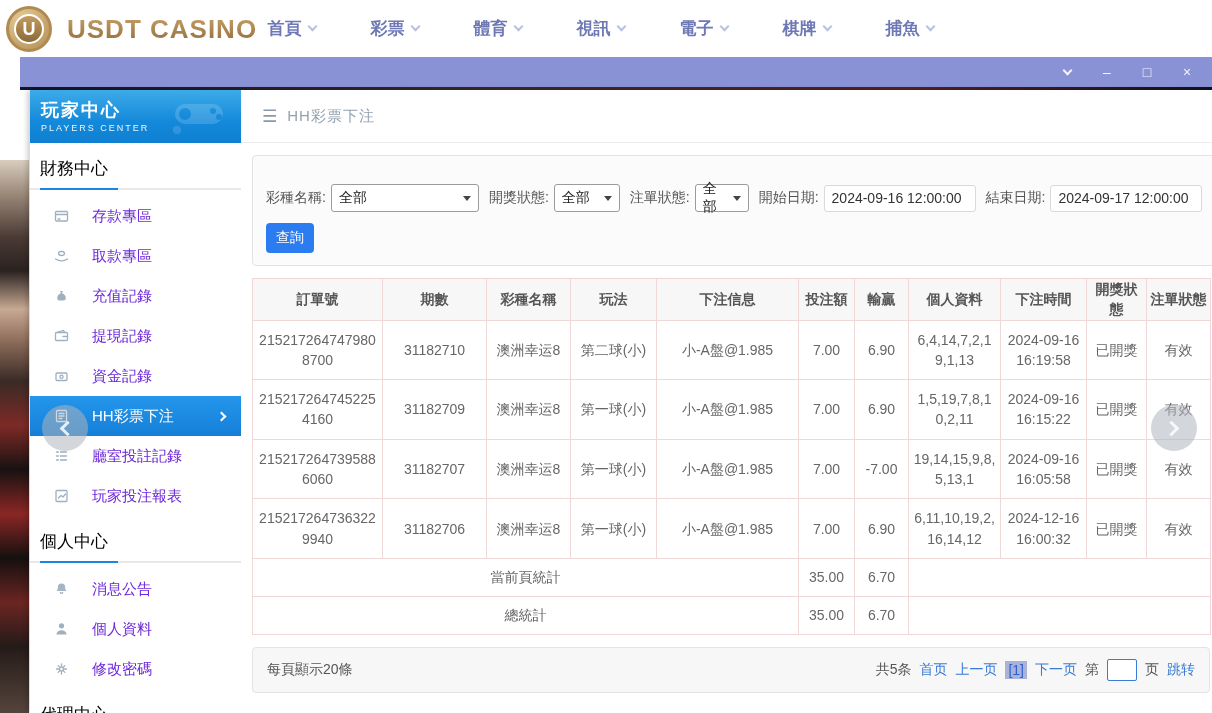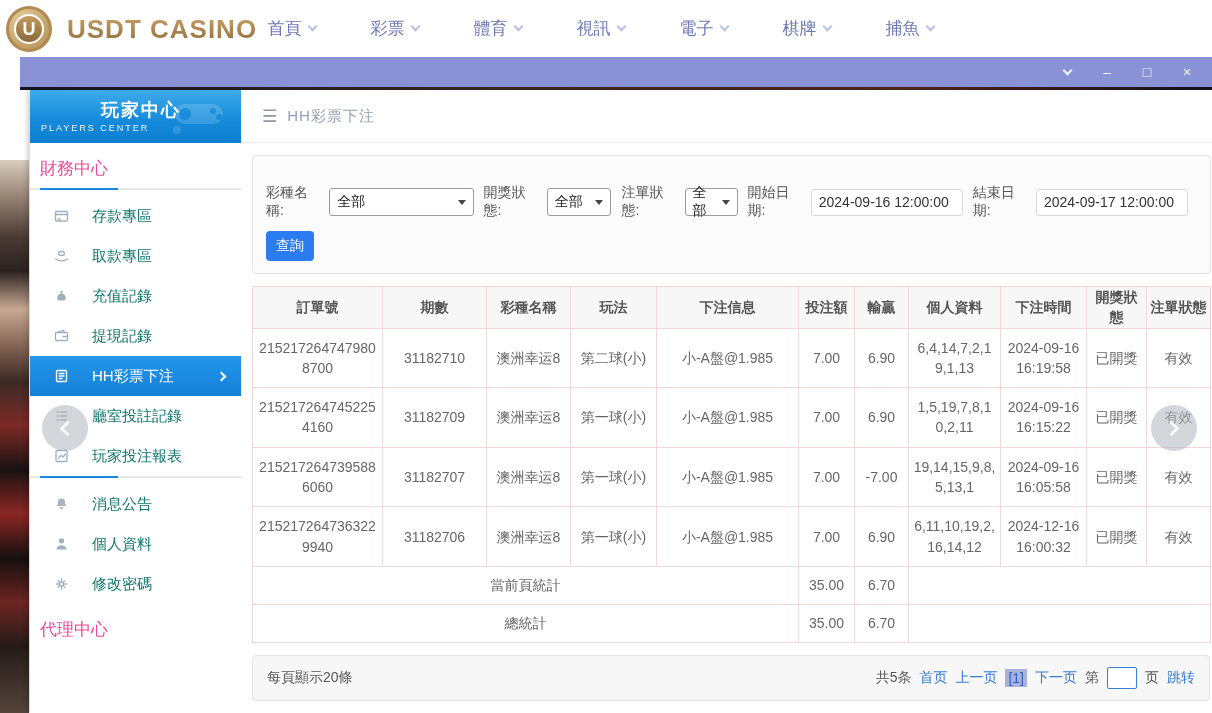--- a/index.html
+++ b/index.html
@@ -9,21 +9,21 @@
   
   .navbar { position:absolute; left:0; top:0; width:1212px; height:57px; background:#fff; z-index:5; }
   .logo { position:absolute; left:6px; top:6px; display:flex; align-items:center; }
   .coin { width:46px; height:46px; border-radius:50%; border:3px solid #b08a50;
     background:radial-gradient(circle at 35% 30%, #e8cf9a, #b08a50); display:flex; align-items:center; justify-content:center; }
   .coin-inner { width:30px; height:30px; border-radius:50%; border:2px solid #fff;
     color:#fff; font-weight:bold; font-size:18px; display:flex; align-items:center; justify-content:center;
     background:linear-gradient(180deg,#c49a5e,#8a6a38); }
   .logo-text { margin-left:15px; font-size:26px; font-weight:bold; letter-spacing:1px;
     background:linear-gradient(180deg,#caa269,#8f6b3a); -webkit-background-clip:text; background-clip:text; color:transparent; }
-  .menu { position:absolute; left:240px; top:0; height:57px; display:flex; align-items:center; }
+  .menu { position:absolute; left:240px; top:0; height:57px; display:flex; align-items:center;font-weight:bold; }
   .menu-item { width:103px; display:flex; align-items:center; justify-content:center; gap:7px;
     font-size:17px; color:#6d78b5; cursor:pointer; }
   .chev { width:7px; height:7px; border-right:2px solid #b9c0e2; border-bottom:2px solid #b9c0e2;
     transform:rotate(45deg); margin-top:-4px; }
 
   
   .bg-photo { position:absolute; left:0; top:160px; width:29px; height:553px; z-index:1;
     background:linear-gradient(180deg,#d8cdbf 0%,#9c8a7a 6%,#4a3a34 14%,#2a2220 20%,
       #c7a993 27%,#8a6a58 33%,#3a2a26 40%,#7d2a26 48%,#181212 56%,#8a2724 64%,
       #14100f 72%,#6b2522 80%,#241b18 88%,#55443c 100%); }
@@ -36,28 +36,28 @@
   .tb-ctl .chev { border-color:#f2f4ff; margin-top:-3px; }
   .dark-edge { position:absolute; left:0; top:30px; width:1192px; height:3px;
     background:linear-gradient(90deg,#141422,#3a2a22 40%,#55231c 75%,#10131e); }
   .modal-body { position:absolute; left:10px; top:33px; width:1182px; height:623px; background:#fff;
     box-shadow:-3px 0 5px rgba(0,0,0,.18); display:flex; }
 
   
   .sidebar { width:211px; flex:none; background:#fff; }
   .side-head { height:53px; background:linear-gradient(180deg,#3dabe9 0%,#1489da 60%,#0f7fd2 100%);
     color:#fff; padding:8px 0 0 11px; position:relative; overflow:hidden; }
-  .side-head h1 { font-size:18px; font-weight:bold; letter-spacing:2px;text-align:center; }
+  .side-head h1 { font-size:18px; font-weight:bold; letter-spacing:2px; }
   .side-head p { font-size:9px; letter-spacing:2px; margin-top:1px; color:#eaf6ff; }
   .pad-deco { position:absolute; right:10px; top:6px; opacity:.45; }
-  .section-title { font-size:17px; color:#ec4899; padding:14px 0 8px 10px; }
+  .section-title { font-size:17px; color:#000000; padding:14px 0 8px 10px; }
   .section-rule { height:2px; margin:0 0 6px 0; background:#e8e8e8; position:relative; }
   .section-rule::before { content:""; position:absolute; left:10px; top:0; width:78px; height:2px; background:#1a86e0; }
   .side-item { height:40px; display:flex; align-items:center; padding-left:23px; cursor:pointer;
-    font-size:15px; color:#0f766e; }
+    font-size:15px; color:#6d28d9; }
   .side-item .sicon { width:17px; height:16px; margin-right:22px; flex:none; display:flex; align-items:center; }
   .side-item.active { background:linear-gradient(180deg,#2496ec,#157fd8); color:#fff; position:relative; }
   .side-item.active .arrow { position:absolute; right:16px; width:7px; height:7px;
     border-right:2px solid #fff; border-bottom:2px solid #fff; transform:rotate(-45deg); }
 
   
   .main { flex:1; display:flex; flex-direction:column; }
   .main-head { height:53px; border-bottom:1px solid #ececec; display:flex; align-items:center; padding-left:21px; flex:none; }
   .burger { color:#8a98a8; font-size:17px; margin-right:10px; }
   .page-title { font-size:15px; color:#93a1b0; letter-spacing:1px; }
@@ -69,21 +69,21 @@
   .sel { height:28px; background:#fff; border:1px solid #9b9b9b; border-radius:3px; display:flex;
     align-items:center; justify-content:space-between; padding:0 7px; color:#222; cursor:pointer; margin-right:10px; }
   .sel .caret { width:0; height:0; border-left:4px solid transparent; border-right:4px solid transparent;
     border-top:5px solid #444; margin-left:8px; }
   .sel-wide { width:148px; } .sel-mid { width:66px; } .sel-sm { width:54px; }
   .date-input { width:152px; height:27px; border:1px solid #d9d9d9; border-radius:3px; padding:0 7px;
     font-size:14px; color:#333; margin-right:10px; font-family:"Liberation Sans","DejaVu Sans",sans-serif; }
   .search-btn { margin-top:11px; width:48px; height:30px; background:#2b7cf0; border:none; border-radius:4px;
     color:#fff; font-size:14px; cursor:pointer; font-family:inherit; }
 
-  table.grid { margin:12px 2px 0 11px; width:958px; border-collapse:collapse; table-layout:fixed;
+  table.grid { margin:12px 17px 0 11px; width:958px; border-collapse:collapse; table-layout:fixed;
     font-size:14px; color:#666;border-radius:7px; }
   .grid th, .grid td { border:1px solid #f0d8d8; text-align:center; word-break:break-all; line-height:1.45; }
   .grid th { height:41px; background:#f7f7f7; color:#555; font-weight:bold; font-size:14px; padding:0 2px; }
   .grid td { padding:9px 3px; background:#fff; }
   .grid .sum-td { height:38px; padding:4px 5px; }
 
   .table-footer { margin:12px 2px 0 11px; width:958px; height:46px; background:#f7f7f7;
     border:1px solid #e3e3e3; border-radius:4px; display:flex; align-items:center;
     justify-content:space-between; padding:0 14px; font-size:14px; color:#555; }
   .pager { display:flex; align-items:center; gap:8px; }
@@ -202,20 +202,29 @@
       </div>
       <div class="side-item">
         <span class="sicon">
             <svg class="ic" width="17" height="16" viewBox="0 0 16 16">
               <rect x="2" y="4.5" width="12" height="8" rx="1"></rect>
               <path d="M3 4.5l7-2.2 1 2.2M9.5 8.5h4.5"></path>
             </svg>
           </span>
         <span>提現記錄</span>
       </div>
+      <div class="side-item">
+        <span class="sicon">
+            <svg class="ic" width="17" height="16" viewBox="0 0 16 16">
+              <rect x="2.5" y="5" width="11" height="7.5" rx="1"></rect>
+              <circle cx="8" cy="8.75" r="1.6"></circle>
+            </svg>
+          </span>
+        <span>資金記錄</span>
+      </div>
       <div class="side-item active">
         <span class="sicon">
             <svg class="ic" width="17" height="16" viewBox="0 0 16 16">
               <rect x="3" y="2.5" width="10" height="11" rx="1"></rect>
               <path d="M5.5 5.5h5M5.5 8h5M5.5 10.5h3"></path>
             </svg>
           </span>
         <span>HH彩票下注</span>
         <span class="arrow"></span>
       </div>
@@ -230,20 +239,21 @@
       <div class="side-item">
         <span class="sicon">
             <svg class="ic" width="17" height="16" viewBox="0 0 16 16">
               <rect x="2.5" y="2.5" width="11" height="11" rx="1"></rect>
               <path d="M5 10l2.5-2.5 2 1.5L12 6"></path>
             </svg>
           </span>
         <span>玩家投注報表</span>
       </div>
 
+      <div class="section-title">個人中心</div>
       <div class="section-rule"></div>
 
       <div class="side-item">
         <span class="sicon">
             <svg class="ic" width="17" height="16" viewBox="0 0 16 16">
               <path d="M8 2.5a3.6 3.6 0 0 1 3.6 3.6c0 2.5.9 3.4 1.4 3.9H3c.5-.5 1.4-1.4 1.4-3.9A3.6 3.6 0 0 1 8 2.5z" fill="#a7b4c2" stroke="none"></path>
               <path d="M6.8 11.6a1.3 1.3 0 0 0 2.4 0"></path>
             </svg>
           </span>
         <span>消息公告</span>

